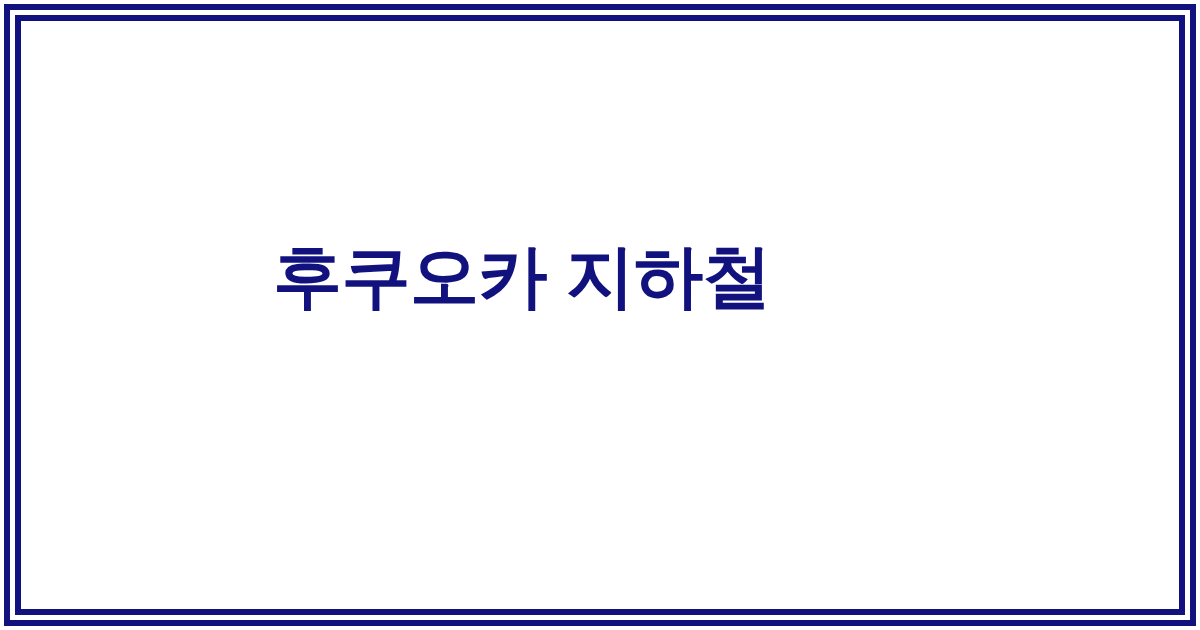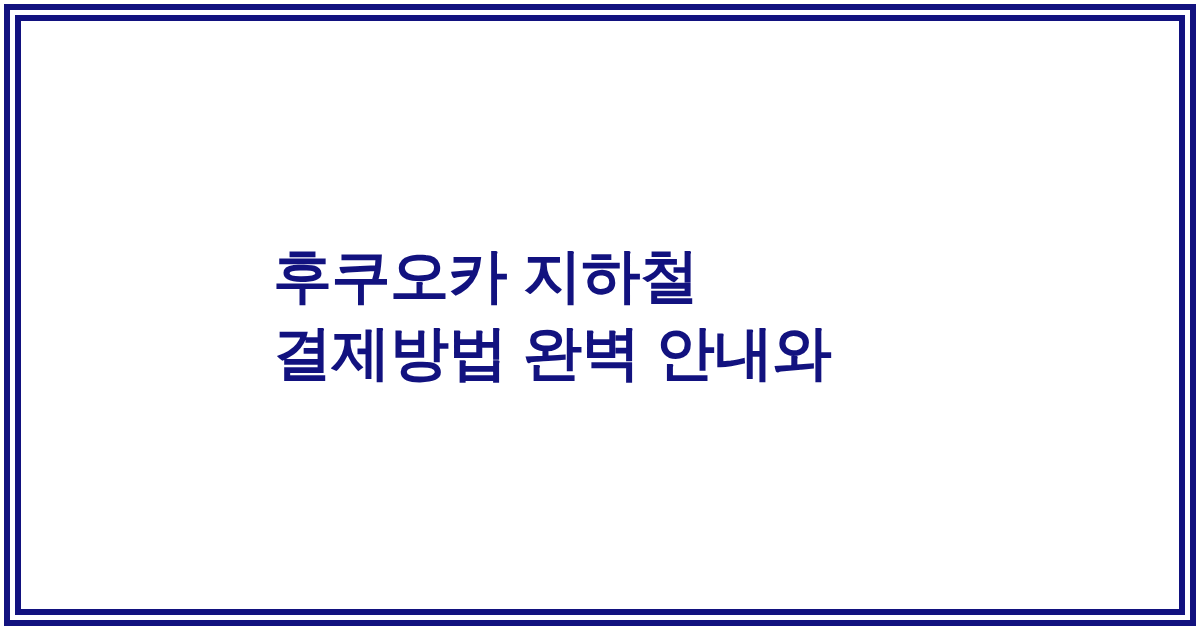--- a/index.html
+++ b/index.html
@@ -65,36 +65,36 @@
     padding-left: 252px;
     padding-right: 40px;
     width: 100%;
     box-sizing: border-box;
   }
 
   .title {
     margin: 0;
     color: #12127f;
     font-family: "Liberation Sans", "DejaVu Sans", sans-serif;
-    font-size: 59px;
+    font-size: 69px;
     font-weight: bold;
     line-height: 77px;
     letter-spacing: -0.5px;
     text-align: left;
     white-space: pre-line;
     word-break: keep-all;
   }
 </style>
 </head>
 <body style="background: rgb(255, 255, 255);">
 
 <div class="card" style="background: rgb(255, 255, 255);">
 
   <div class="frame-outer" style="border-color: rgb(18, 18, 127);"></div>
   <div class="frame-inner" style="border-color: rgb(18, 18, 127);"></div>
 
   <div class="content">
     <div class="title-block">
-      <h1 class="title" style="color: rgb(18, 18, 127); text-align: left;"><span>후쿠오카 지하철</span><br><span>결제방법 완벽 안내와</span><br></h1>
+      <h1 class="title" style="color: rgb(18, 18, 127); text-align: left;"><span>후쿠오카 지하철</span><br><br></h1>
     </div>
   </div>
 
 </div>
 
 </body></html>

